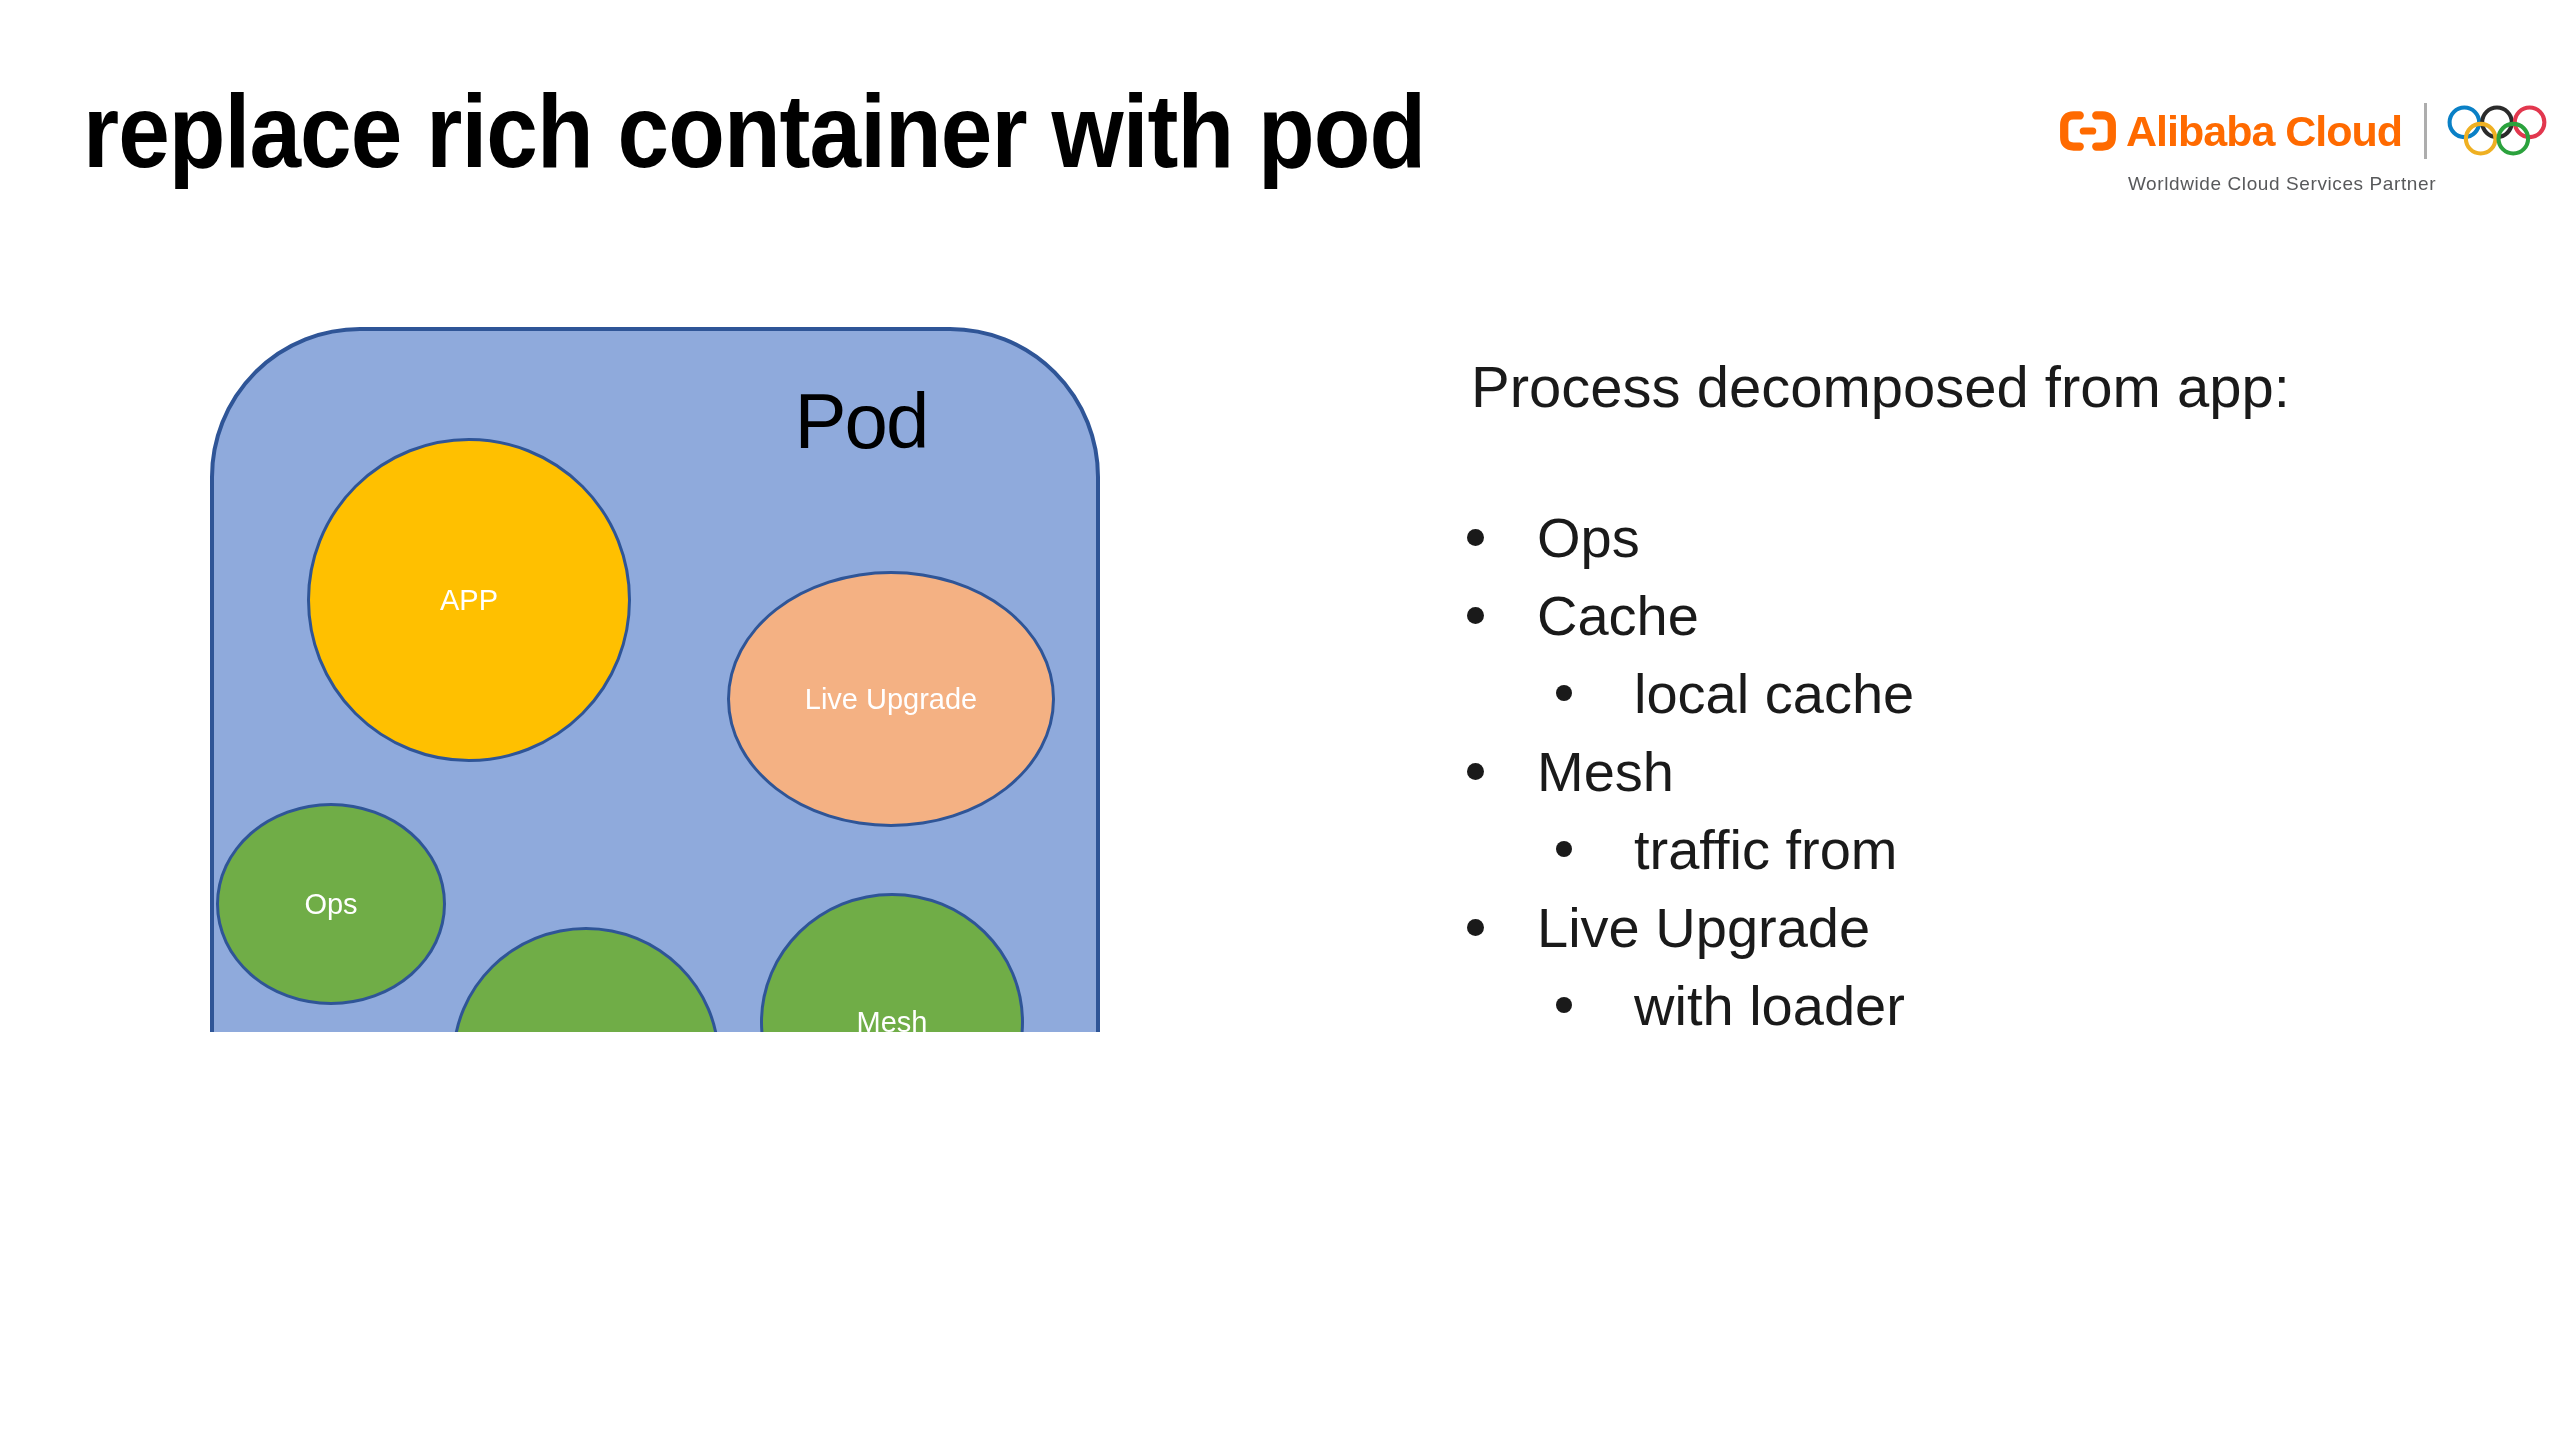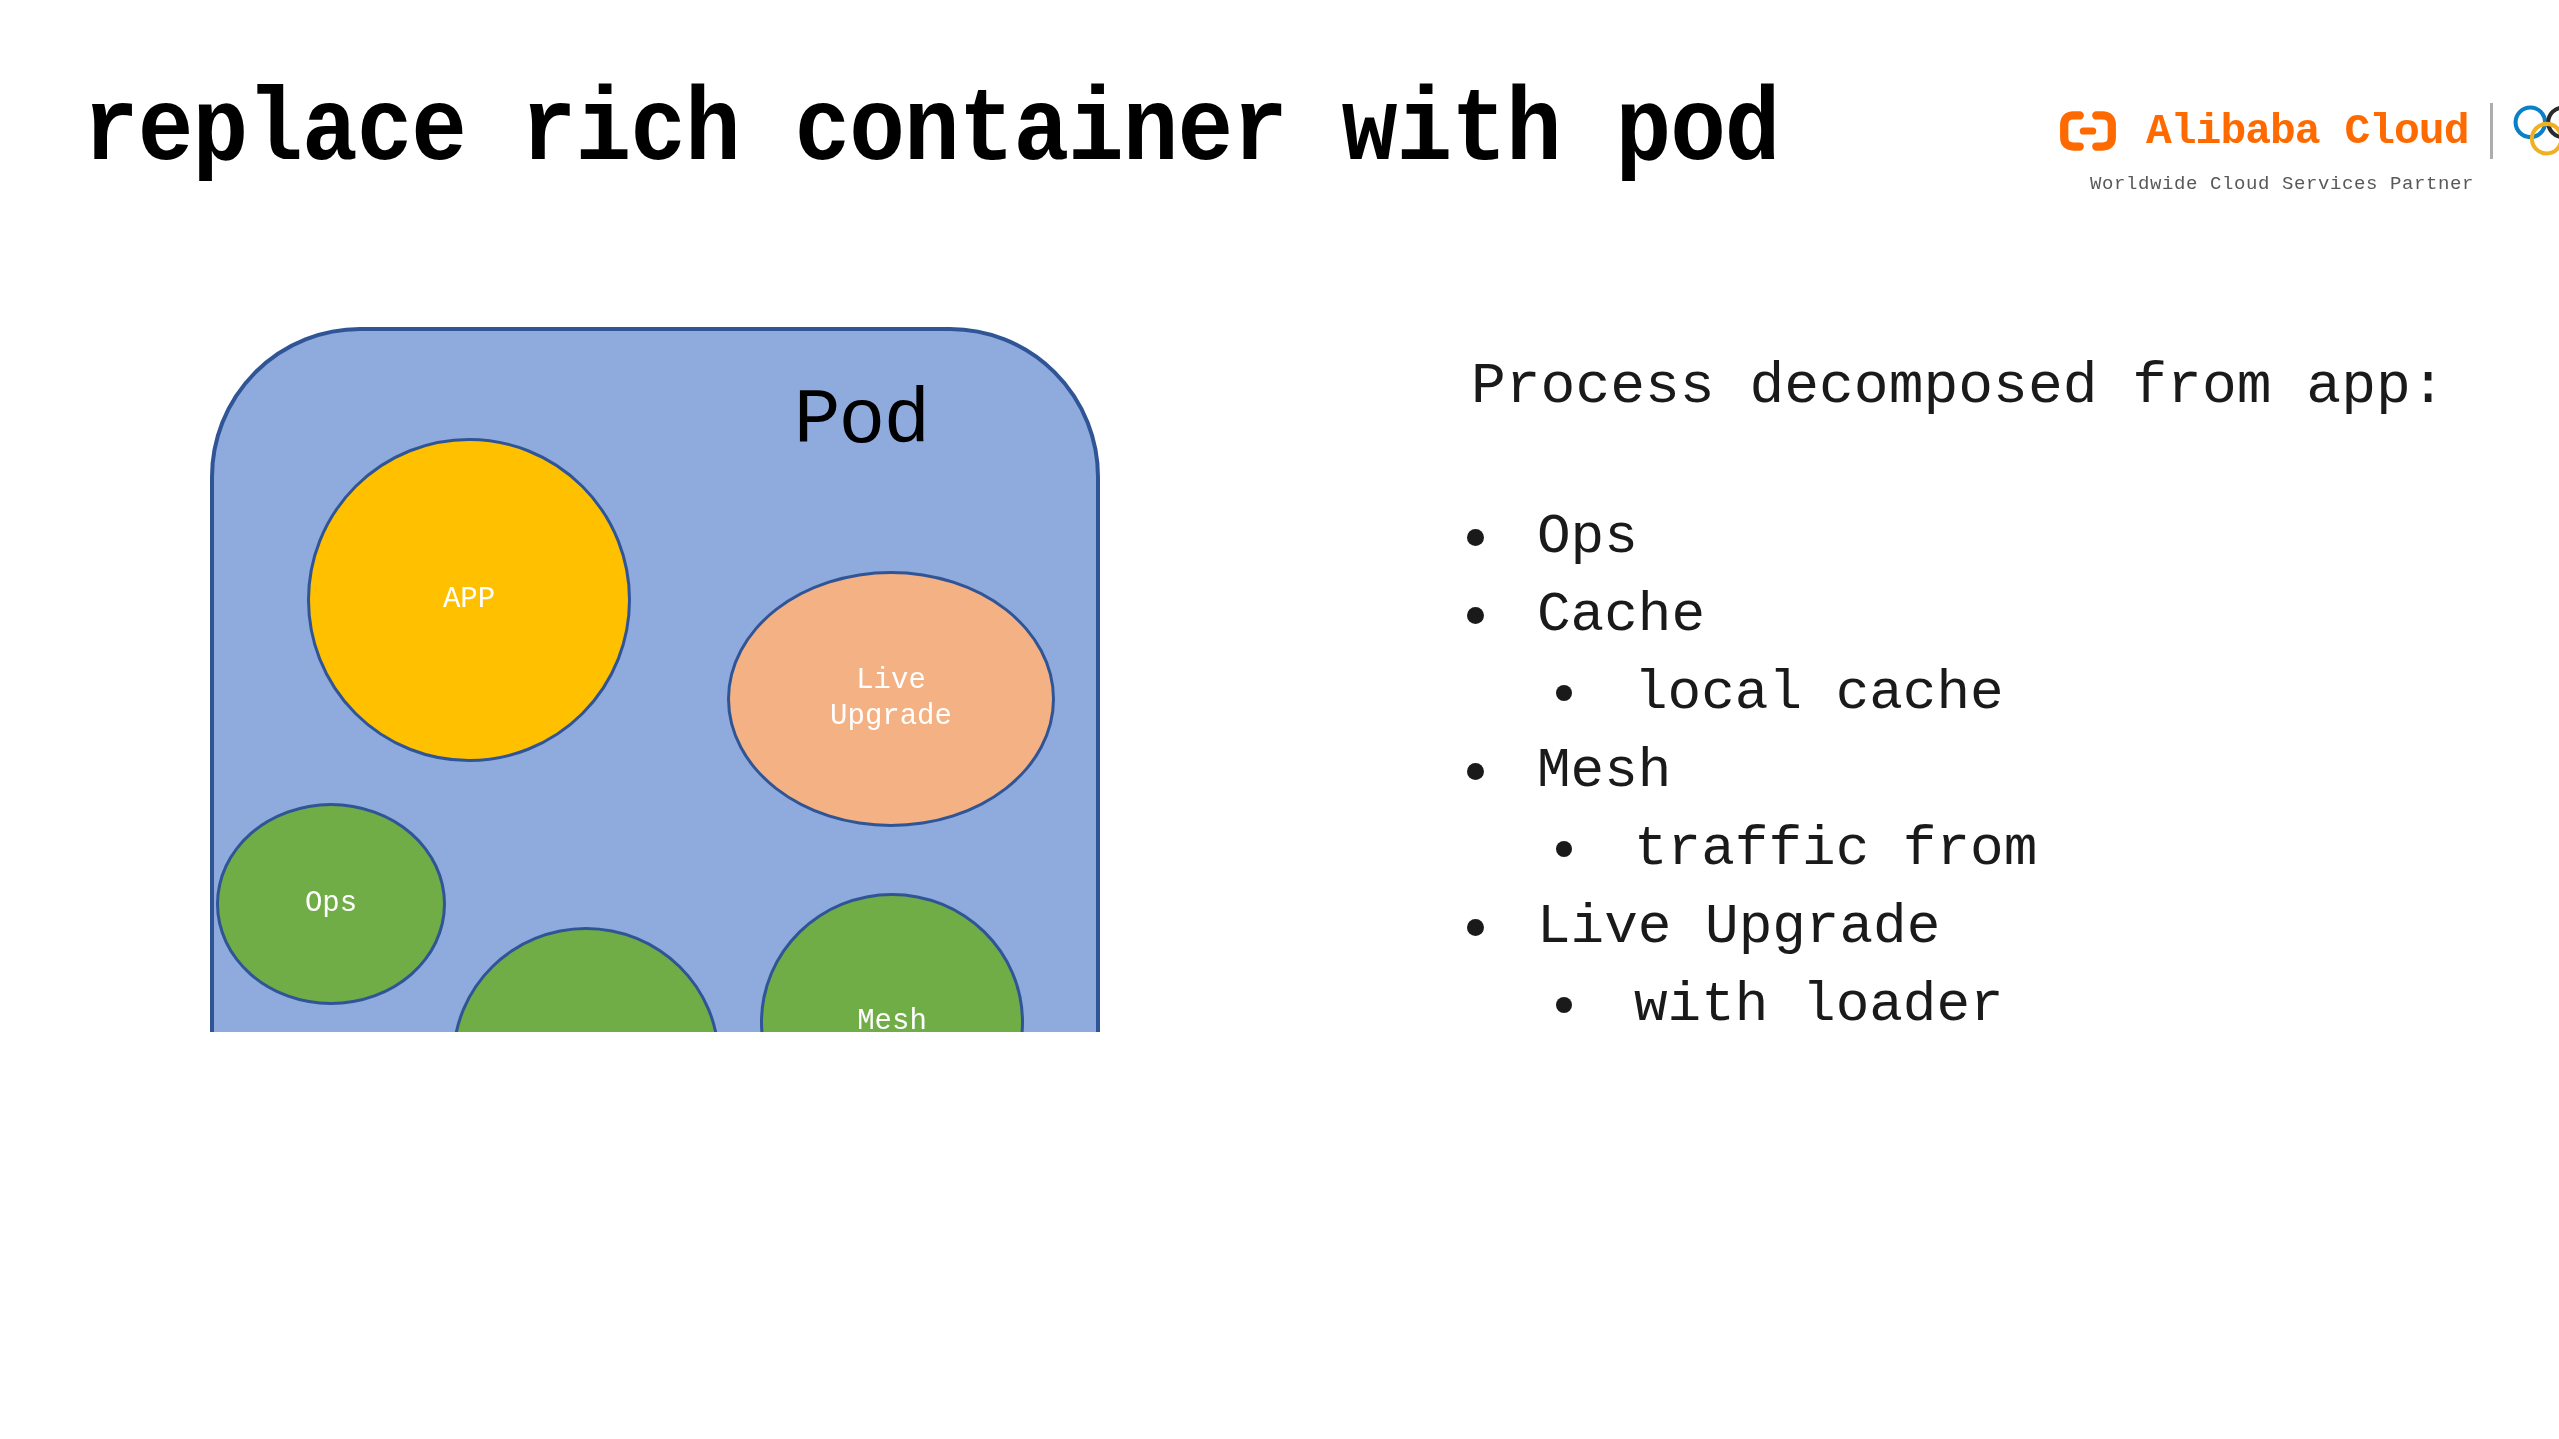--- a/index.html
+++ b/index.html
@@ -1,33 +1,33 @@
 <!DOCTYPE html>
 <html><head>
 <meta charset="utf-8">
 <style>
   html,body { margin:0; padding:0; background:#ffffff; }
   .slide {
     position:relative; width:2559px; height:1032px; overflow:hidden;
-    background:#ffffff; font-family:Liberation Mono, monospace;
+    background:#ffffff; font-family:Liberation Sans, sans-serif;
   }
 
   
   .title {
     position:absolute; left:83px; top:78px; margin:0;
     font-size:103px; line-height:1.05; font-weight:700; color:#000;
     letter-spacing:-1px; white-space:nowrap;
     transform:scaleX(0.9); transform-origin:left top;
   }
 
   
   .logo { position:absolute; left:2058px; top:98px; width:448px; }
   .logo-row { display:flex; align-items:center; height:66px; }
   .logo-mark { width:60px; height:42px; flex:0 0 auto; }
-  .brand { font-size:43px; font-weight:700; letter-spacing:-1px; white-space:nowrap; margin-left:28px; }
+  .brand { font-size:43px; font-weight:700; letter-spacing:-1px; white-space:nowrap; margin-left:8px; }
   .logo-sep { flex:0 0 auto; width:3px; height:56px; background:#ADADAD; margin:0 20px 0 22px; }
   .rings { width:102px; height:53px; flex:0 0 auto; }
   .tagline { margin-top:9px; text-align:center; font-size:19px; letter-spacing:0.6px; white-space:nowrap; }
 
   
   .pod {
     position:absolute; left:210px; top:327px; width:890px; height:900px;
     border-radius:150px; border:4px solid; box-sizing:border-box;
   }
   .pod-label {

